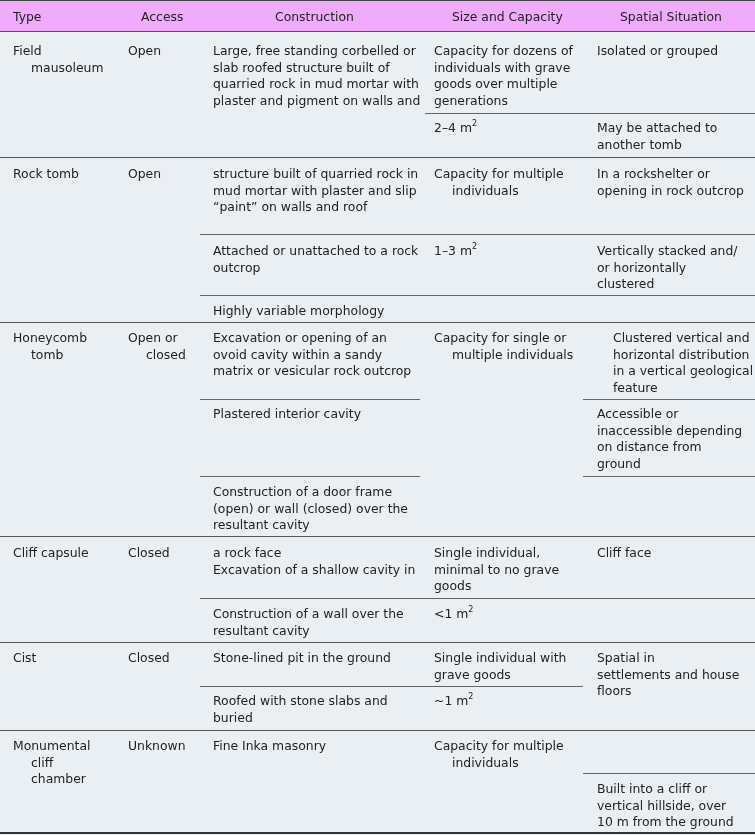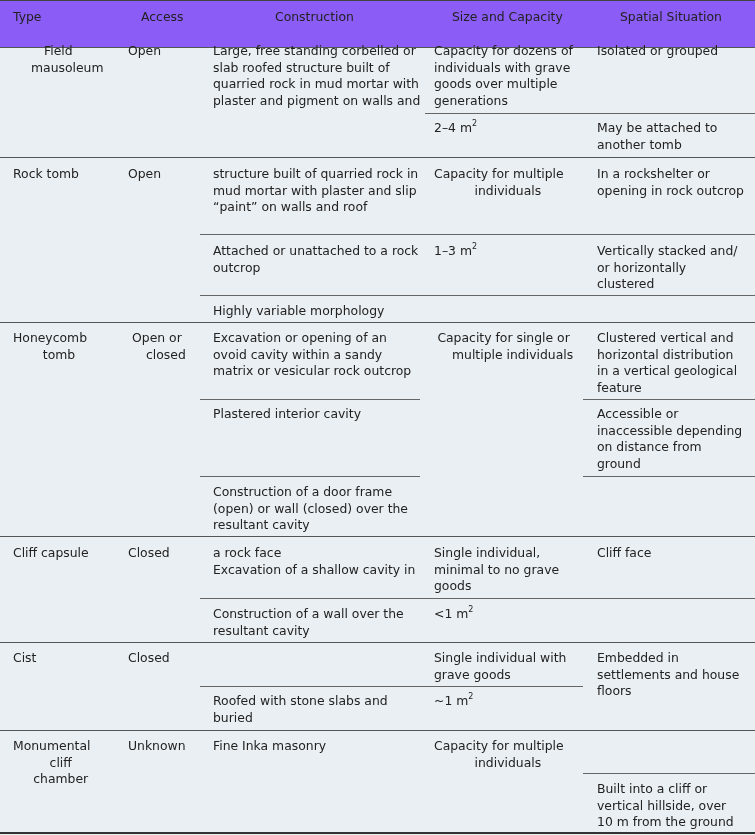--- a/index.html
+++ b/index.html
@@ -4,27 +4,27 @@
 <style>
   html, body { margin:0; padding:0; }
   body {
     width:755px; height:835px; overflow:hidden;
     background:#eaeff3;
     font-family:"DejaVu Sans","Liberation Sans",sans-serif;
     font-size:12.4px; color:#222; line-height:16.6px;
   }
   .tbl { position:relative; width:755px; height:835px; }
   .hdr {
-    position:absolute; left:0; top:0; width:755px; height:48px;
-    background:#8b5cf6; border-top:1px solid #444; border-bottom:1px solid #555;
+    position:absolute; left:0; top:0; width:755px; height:32px;
+    background:#f0abfc; border-top:1px solid #444; border-bottom:1px solid #555;
     box-sizing:border-box;
   }
   .hdr span { position:absolute; top:8px; }
   .cell { position:absolute; }
-  .hang { padding-left:0;text-align:center; }
+  .hang { padding-left:0; }
   .hang .l2 { display:block; padding-left:18px; }
   .rule { position:absolute; height:0; border-top:1px solid #555; }
   .rule.sub { border-top:1px solid #666; }
   sup { font-size:8px; line-height:0; vertical-align:6px; }
 </style>
 </head>
 <body>
 
 <div class="tbl">
   <div class="hdr">
@@ -101,21 +101,21 @@
   </div>
   <div class="cell" style="left:213px;top:330px">
     <div>Excavation or opening of an</div>
     <div>ovoid cavity within a sandy</div>
     <div>matrix or vesicular rock outcrop</div>
   </div>
   <div class="cell hang" style="left:434px;top:330px">
     <span>Capacity for single or</span>
     <span class="l2">multiple individuals</span>
   </div>
-  <div class="cell" style="left:597px;top:330px">
+  <div class="cell" style="left:613px;top:330px">
     <div>Clustered vertical and</div>
     <div>horizontal distribution</div>
     <div>in a vertical geological</div>
     <div>feature</div>
   </div>
   <div class="rule sub" style="left:200px;width:220px;top:399px"></div>
   <div class="rule sub" style="left:583px;width:172px;top:399px"></div>
   <div class="cell" style="left:213px;top:406px">Plastered interior cavity</div>
   <div class="cell" style="left:597px;top:406px">
     <div>Accessible or</div>
@@ -147,26 +147,27 @@
   <div class="rule sub" style="left:200px;width:555px;top:598px"></div>
   <div class="cell" style="left:213px;top:606px">
     <div>Construction of a wall over the</div>
     <div>resultant cavity</div>
   </div>
   <div class="cell" style="left:434px;top:606px"><span>&lt;1 m</span><sup>2</sup></div>
   <div class="rule" style="left:0;width:755px;top:642px"></div>
 
   <div class="cell" style="left:13px;top:650px">Cist</div>
   <div class="cell" style="left:128px;top:650px">Closed</div>
+  <div class="cell" style="left:213px;top:650px">Stone-lined pit in the ground</div>
   <div class="cell" style="left:434px;top:650px">
     <div>Single individual with</div>
     <div>grave goods</div>
   </div>
   <div class="cell" style="left:597px;top:650px">
-    <div>Embedded in</div>
+    <div>Spatial in</div>
     <div>settlements and house</div>
     <div>floors</div>
   </div>
   <div class="rule sub" style="left:200px;width:383px;top:686px"></div>
   <div class="cell" style="left:213px;top:693px">
     <div>Roofed with stone slabs and</div>
     <div>buried</div>
   </div>
   <div class="cell" style="left:434px;top:693px"><span>~1 m</span><sup>2</sup></div>
   <div class="rule" style="left:0;width:755px;top:730px"></div>

